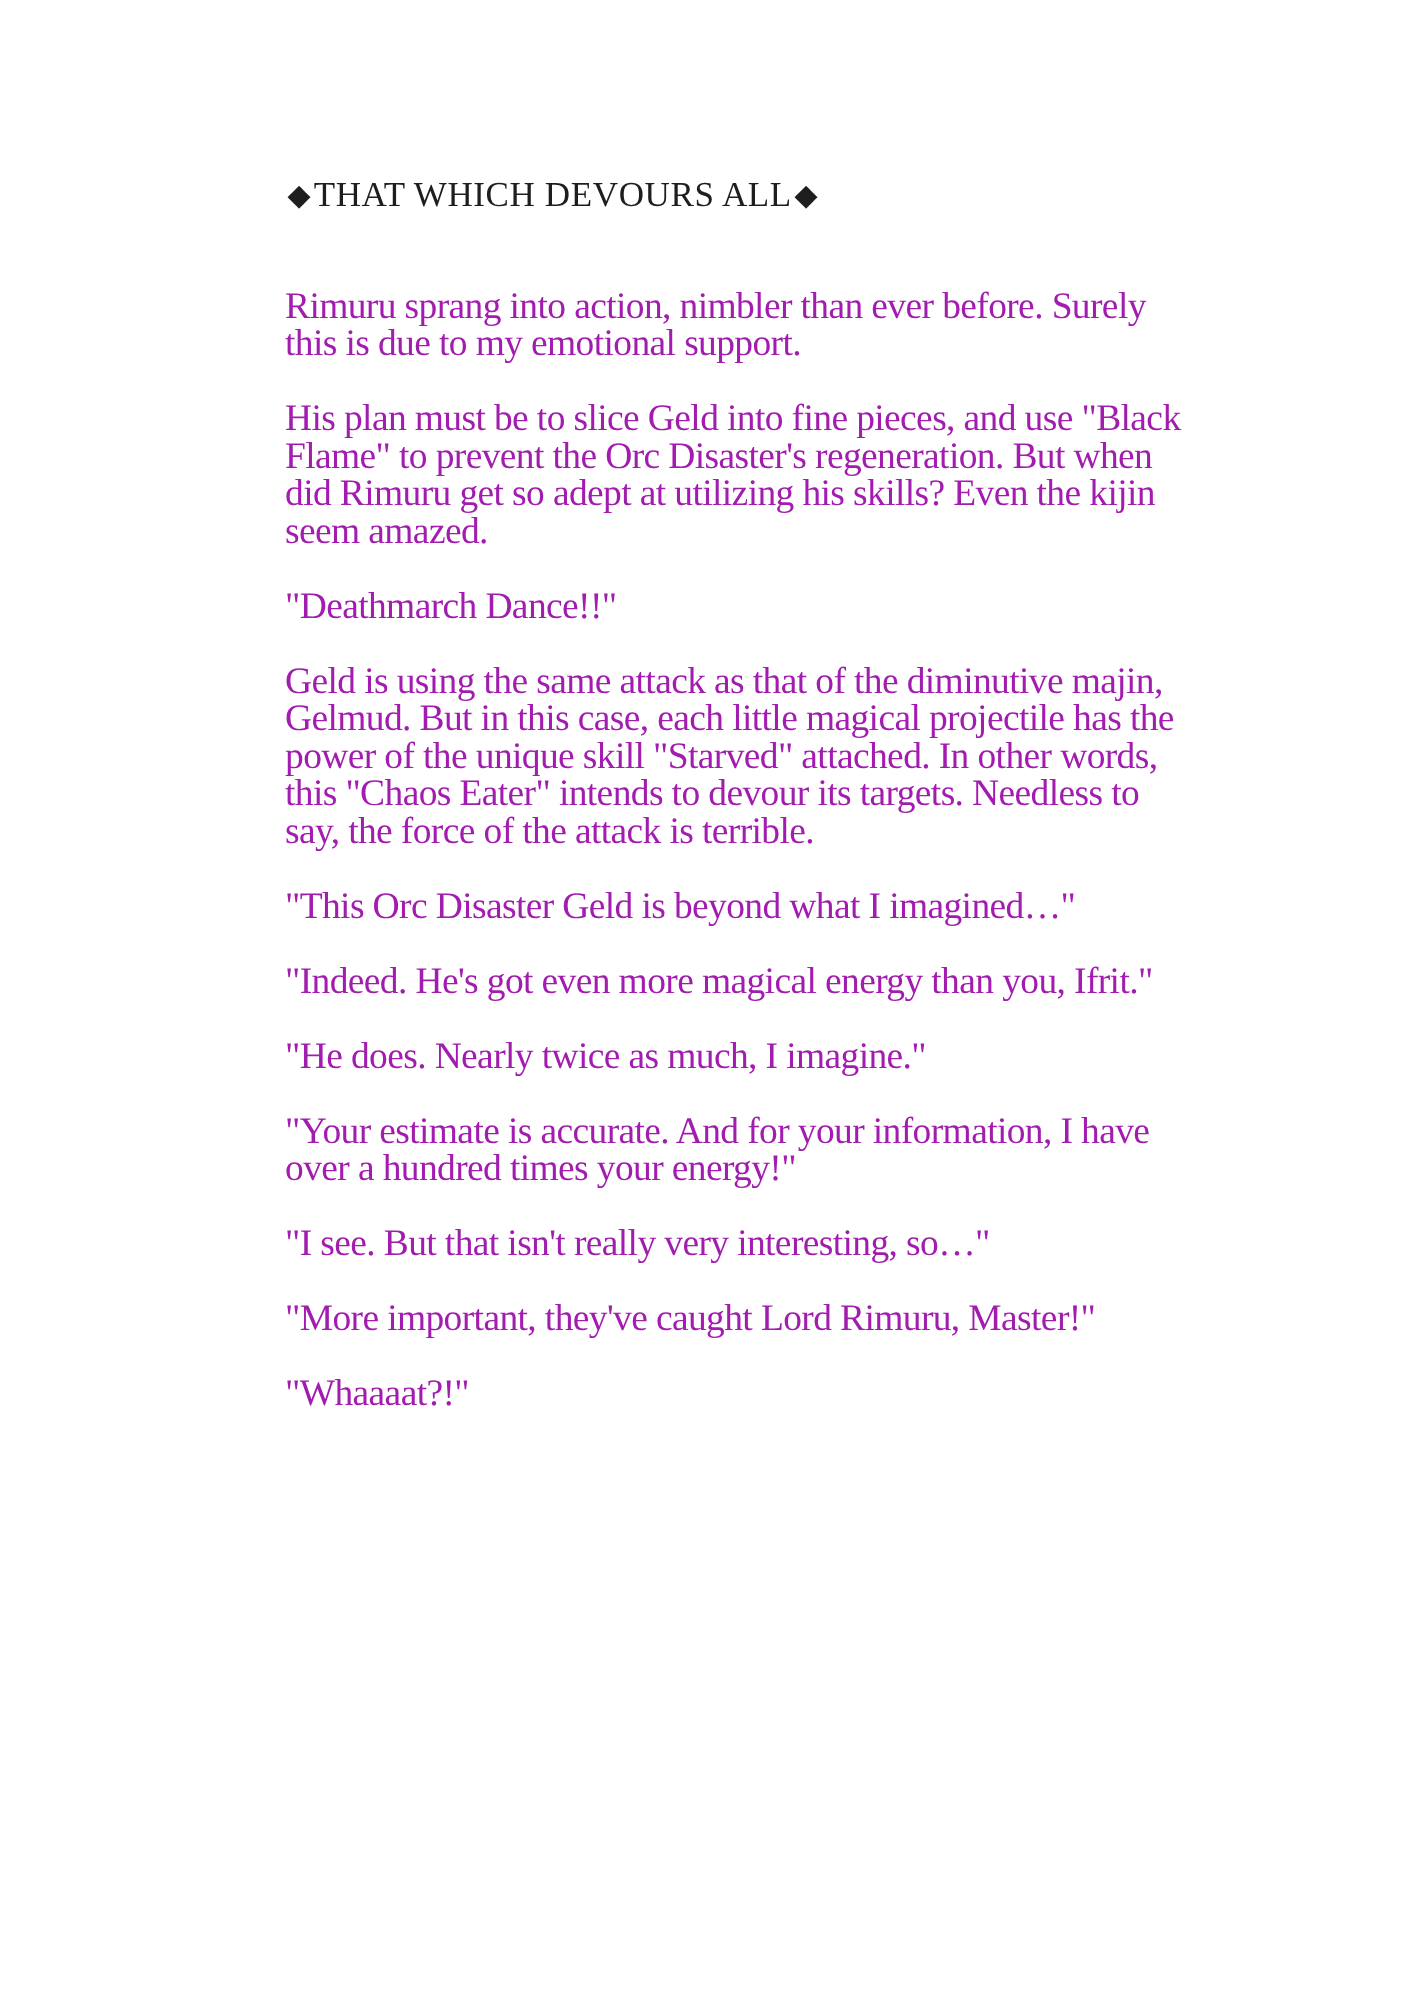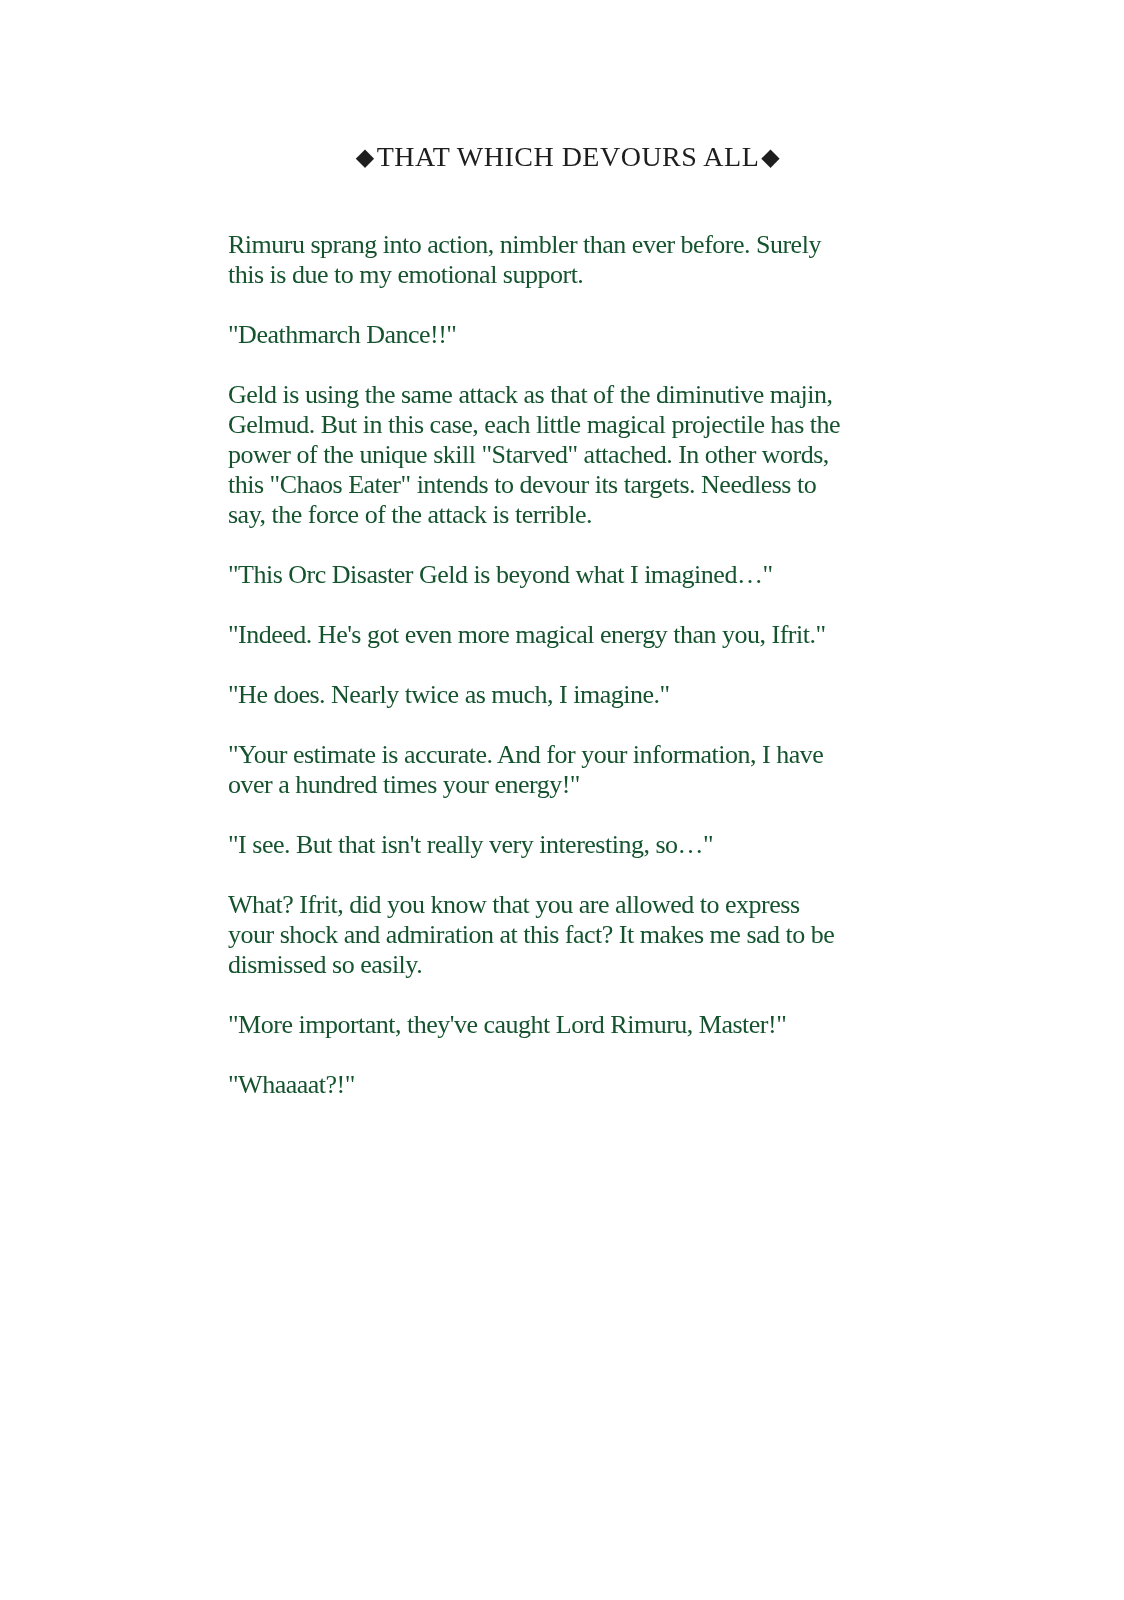--- a/index.html
+++ b/index.html
@@ -17,58 +17,58 @@
     padding: 141px 0 0 228px;
     font-family: "Liberation Serif", serif;
     color: #1e1e1e;
   }
   .title {
     width: 680px;
     margin: 0 0 57px 0;
     font-size: 28px;
     font-weight: normal;
     letter-spacing: 0.5px;
-    text-align: center;
     white-space: nowrap;
     color: #1e1e1e;
   }
   .title .ornament {
     font-size: 24px;
     position: relative;
     top: -1px;
     padding: 0 2px;
   }
   .para {
     width: 790px;
     margin: 0 0 30px 0;
-    font-size: 26px;
+    font-size: 30px;
     line-height: 30px;
     letter-spacing: -0.5px;
     white-space: pre-line;
-    color: #14532d;
+    color: #a21caf;
   }
 </style>
 </head>
 <body>
 
 <div class="page">
   <h1 class="title"><span class="ornament">◆</span><span>THAT WHICH DEVOURS ALL</span><span class="ornament">◆</span></h1>
 
   <p class="para">Rimuru sprang into action, nimbler than ever before. Surely
 this is due to my emotional support.</p>
+  <p class="para">His plan must be to slice Geld into fine pieces, and use "Black
+Flame" to prevent the Orc Disaster's regeneration. But when
+did Rimuru get so adept at utilizing his skills? Even the kijin
+seem amazed.</p>
   <p class="para">"Deathmarch Dance!!"</p>
   <p class="para">Geld is using the same attack as that of the diminutive majin,
 Gelmud. But in this case, each little magical projectile has the
 power of the unique skill "Starved" attached. In other words,
 this "Chaos Eater" intends to devour its targets. Needless to
 say, the force of the attack is terrible.</p>
   <p class="para">"This Orc Disaster Geld is beyond what I imagined…"</p>
   <p class="para">"Indeed. He's got even more magical energy than you, Ifrit."</p>
   <p class="para">"He does. Nearly twice as much, I imagine."</p>
   <p class="para">"Your estimate is accurate. And for your information, I have
 over a hundred times your energy!"</p>
   <p class="para">"I see. But that isn't really very interesting, so…"</p>
-  <p class="para">What? Ifrit, did you know that you are allowed to express
-your shock and admiration at this fact? It makes me sad to be
-dismissed so easily.</p>
   <p class="para">"More important, they've caught Lord Rimuru, Master!"</p>
   <p class="para">"Whaaaat?!"</p>
 </div>
 
 </body></html>

